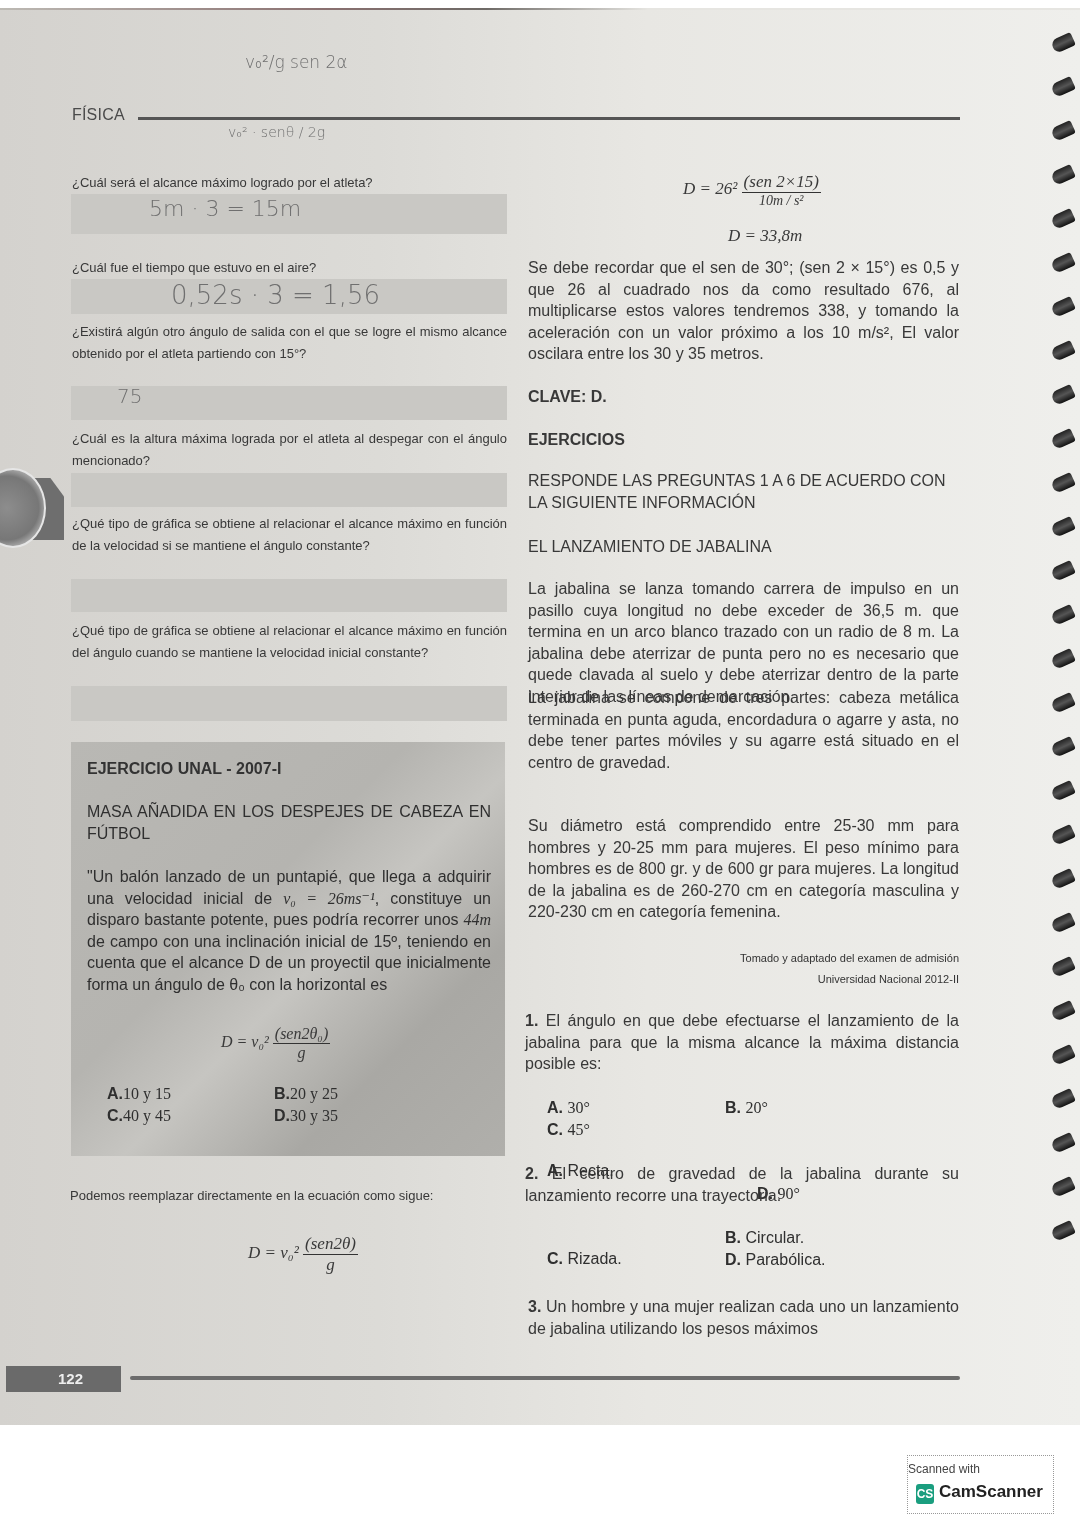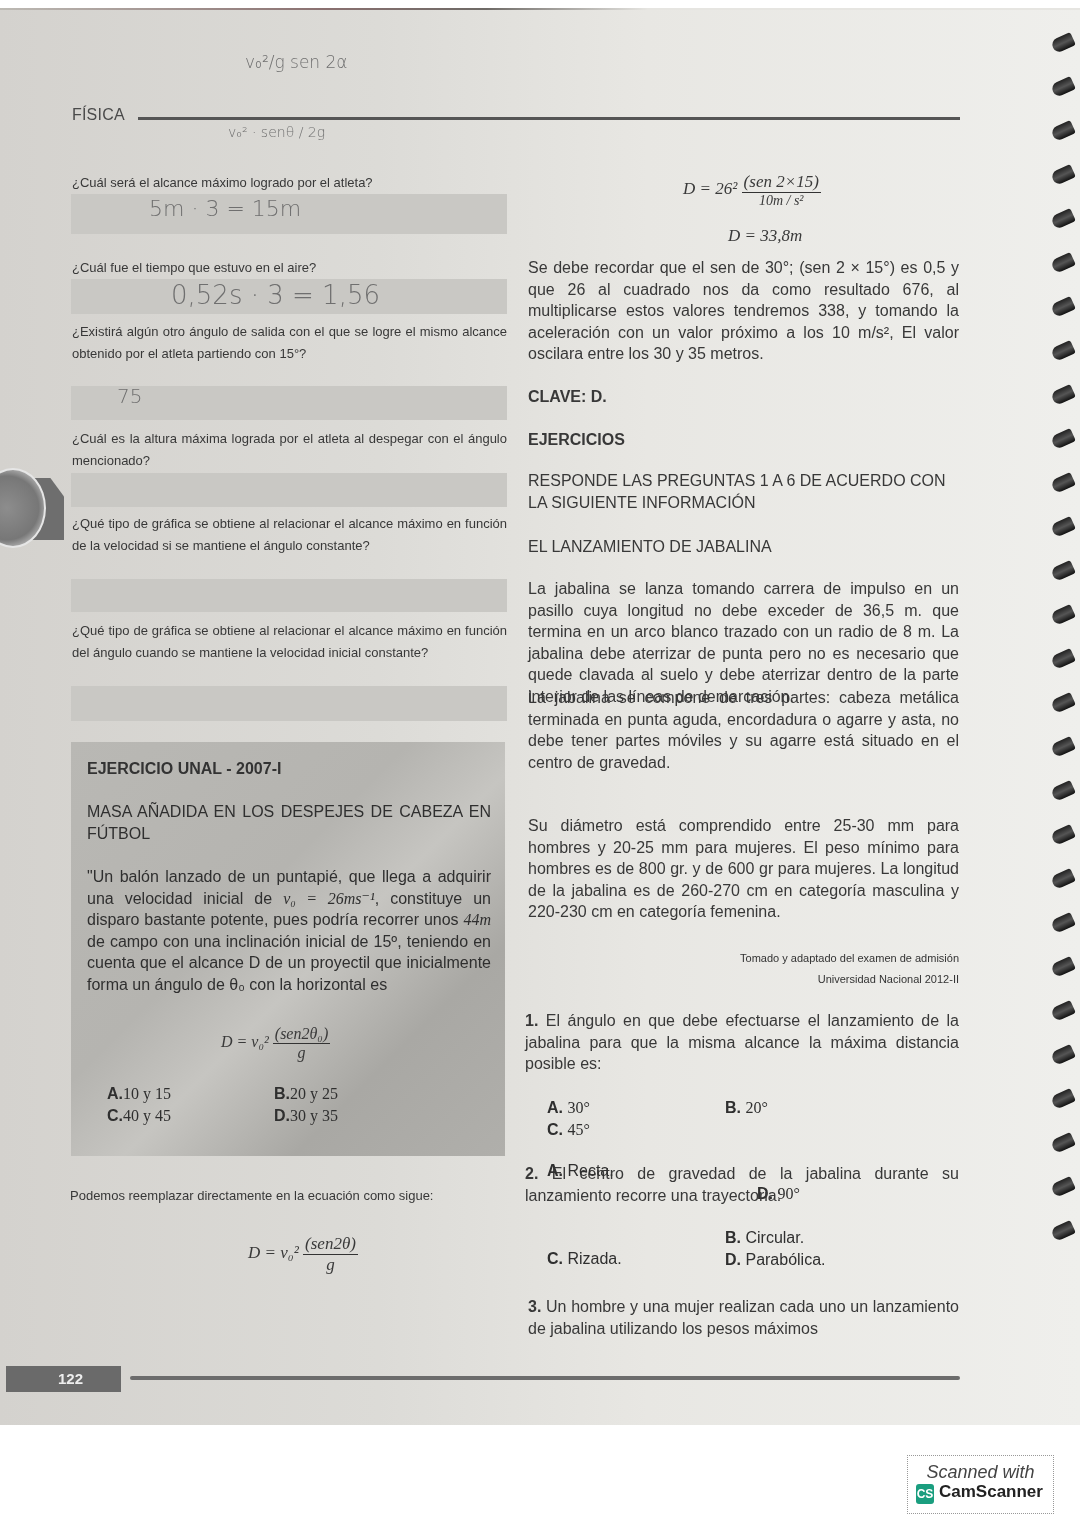--- a/index.html
+++ b/index.html
@@ -32,21 +32,21 @@
   .opt .v { font-family:"Liberation Serif", serif; }
   .frac { display:inline-flex; flex-direction:column; align-items:center; vertical-align:middle; }
   .frac .num { border-bottom:1.5px solid #333; padding:0 2px; }
   .rtext { font-size:16px; line-height:21.5px; text-align:justify; color:#383838; }
   .footer-tab { left:6px; top:1366px; width:115px; height:26px; background:#6a6a6a; color:#eee;
     font-size:15px; font-weight:bold; line-height:26px; padding-left:52px; box-sizing:border-box; }
   .footer-rule { left:130px; top:1376px; width:830px; height:4px; background:#6c6c6c; border-radius:2px; }
   .ring { position:absolute; left:1052px; width:22px; height:14px; border-radius:10px 4px 4px 10px;
     background:linear-gradient(180deg,#222 0%, #555 50%, #111 100%); transform:rotate(-25deg); }
   .badge { left:907px; top:1455px; width:145px; height:57px; border:1.5px dotted #999; background:#fff; }
-  .badge-top { position:absolute; left:0; top:6px; width:100%; text-align:center; font-size:18px; color:#444;font-style:italic; }
+  .badge-top { position:absolute; left:0; top:6px; width:100%; font-size:12px; color:#444; }
   .badge-logo { position:absolute; left:8px; top:28px; width:18px; height:20px; background:#1a9e7f;
     color:#fff; font-size:12px; font-weight:bold; line-height:20px; text-align:center; border-radius:3px; }
   .badge-name { position:absolute; left:31px; top:26px; font-size:17px; font-weight:bold; color:#222; }
   .atom-icon { left:-20px; top:468px; width:62px; height:76px; border-radius:50%;
     background:radial-gradient(circle at 40% 50%, #8d8d8d 0%, #777 60%, #aaa 75%, #ddd 85%);
     border:2px solid #e6e6e6; }
   .atom-tab { left:30px; top:478px; width:34px; height:62px; background:#6e6e6e;
     clip-path: polygon(0 0, 60% 0, 100% 30%, 100% 100%, 0 100%); }
 </style>
 </head>

